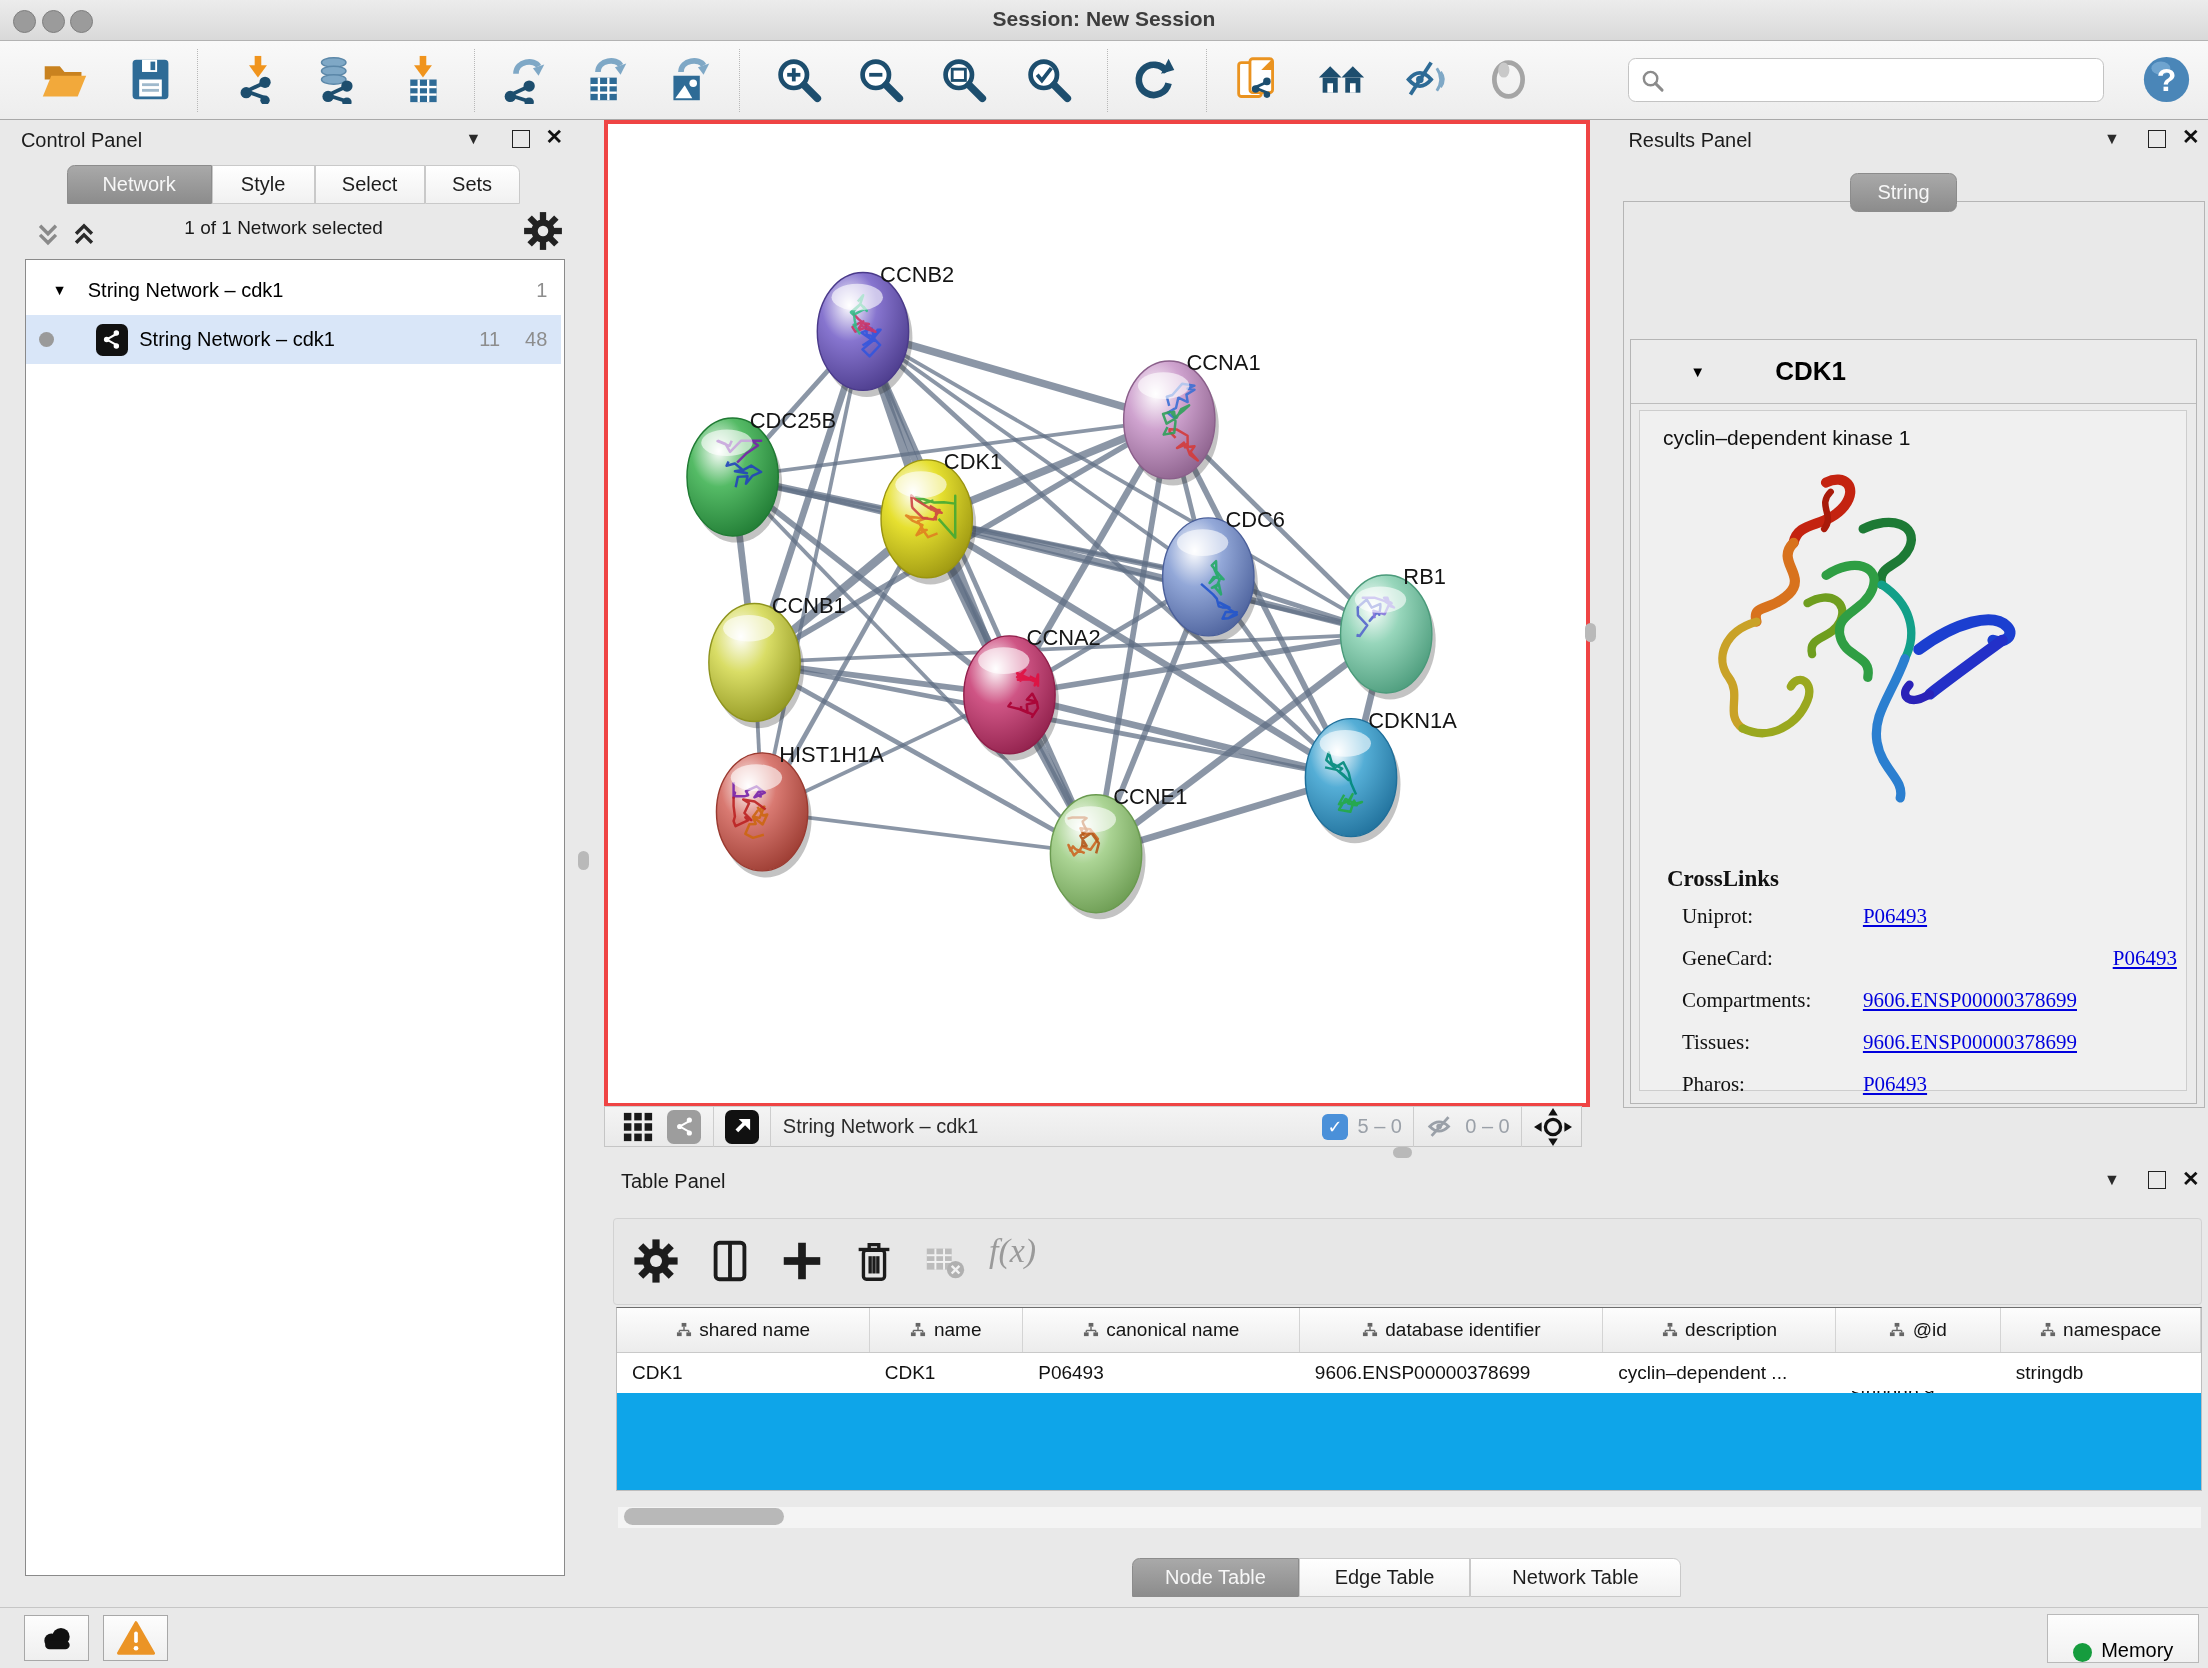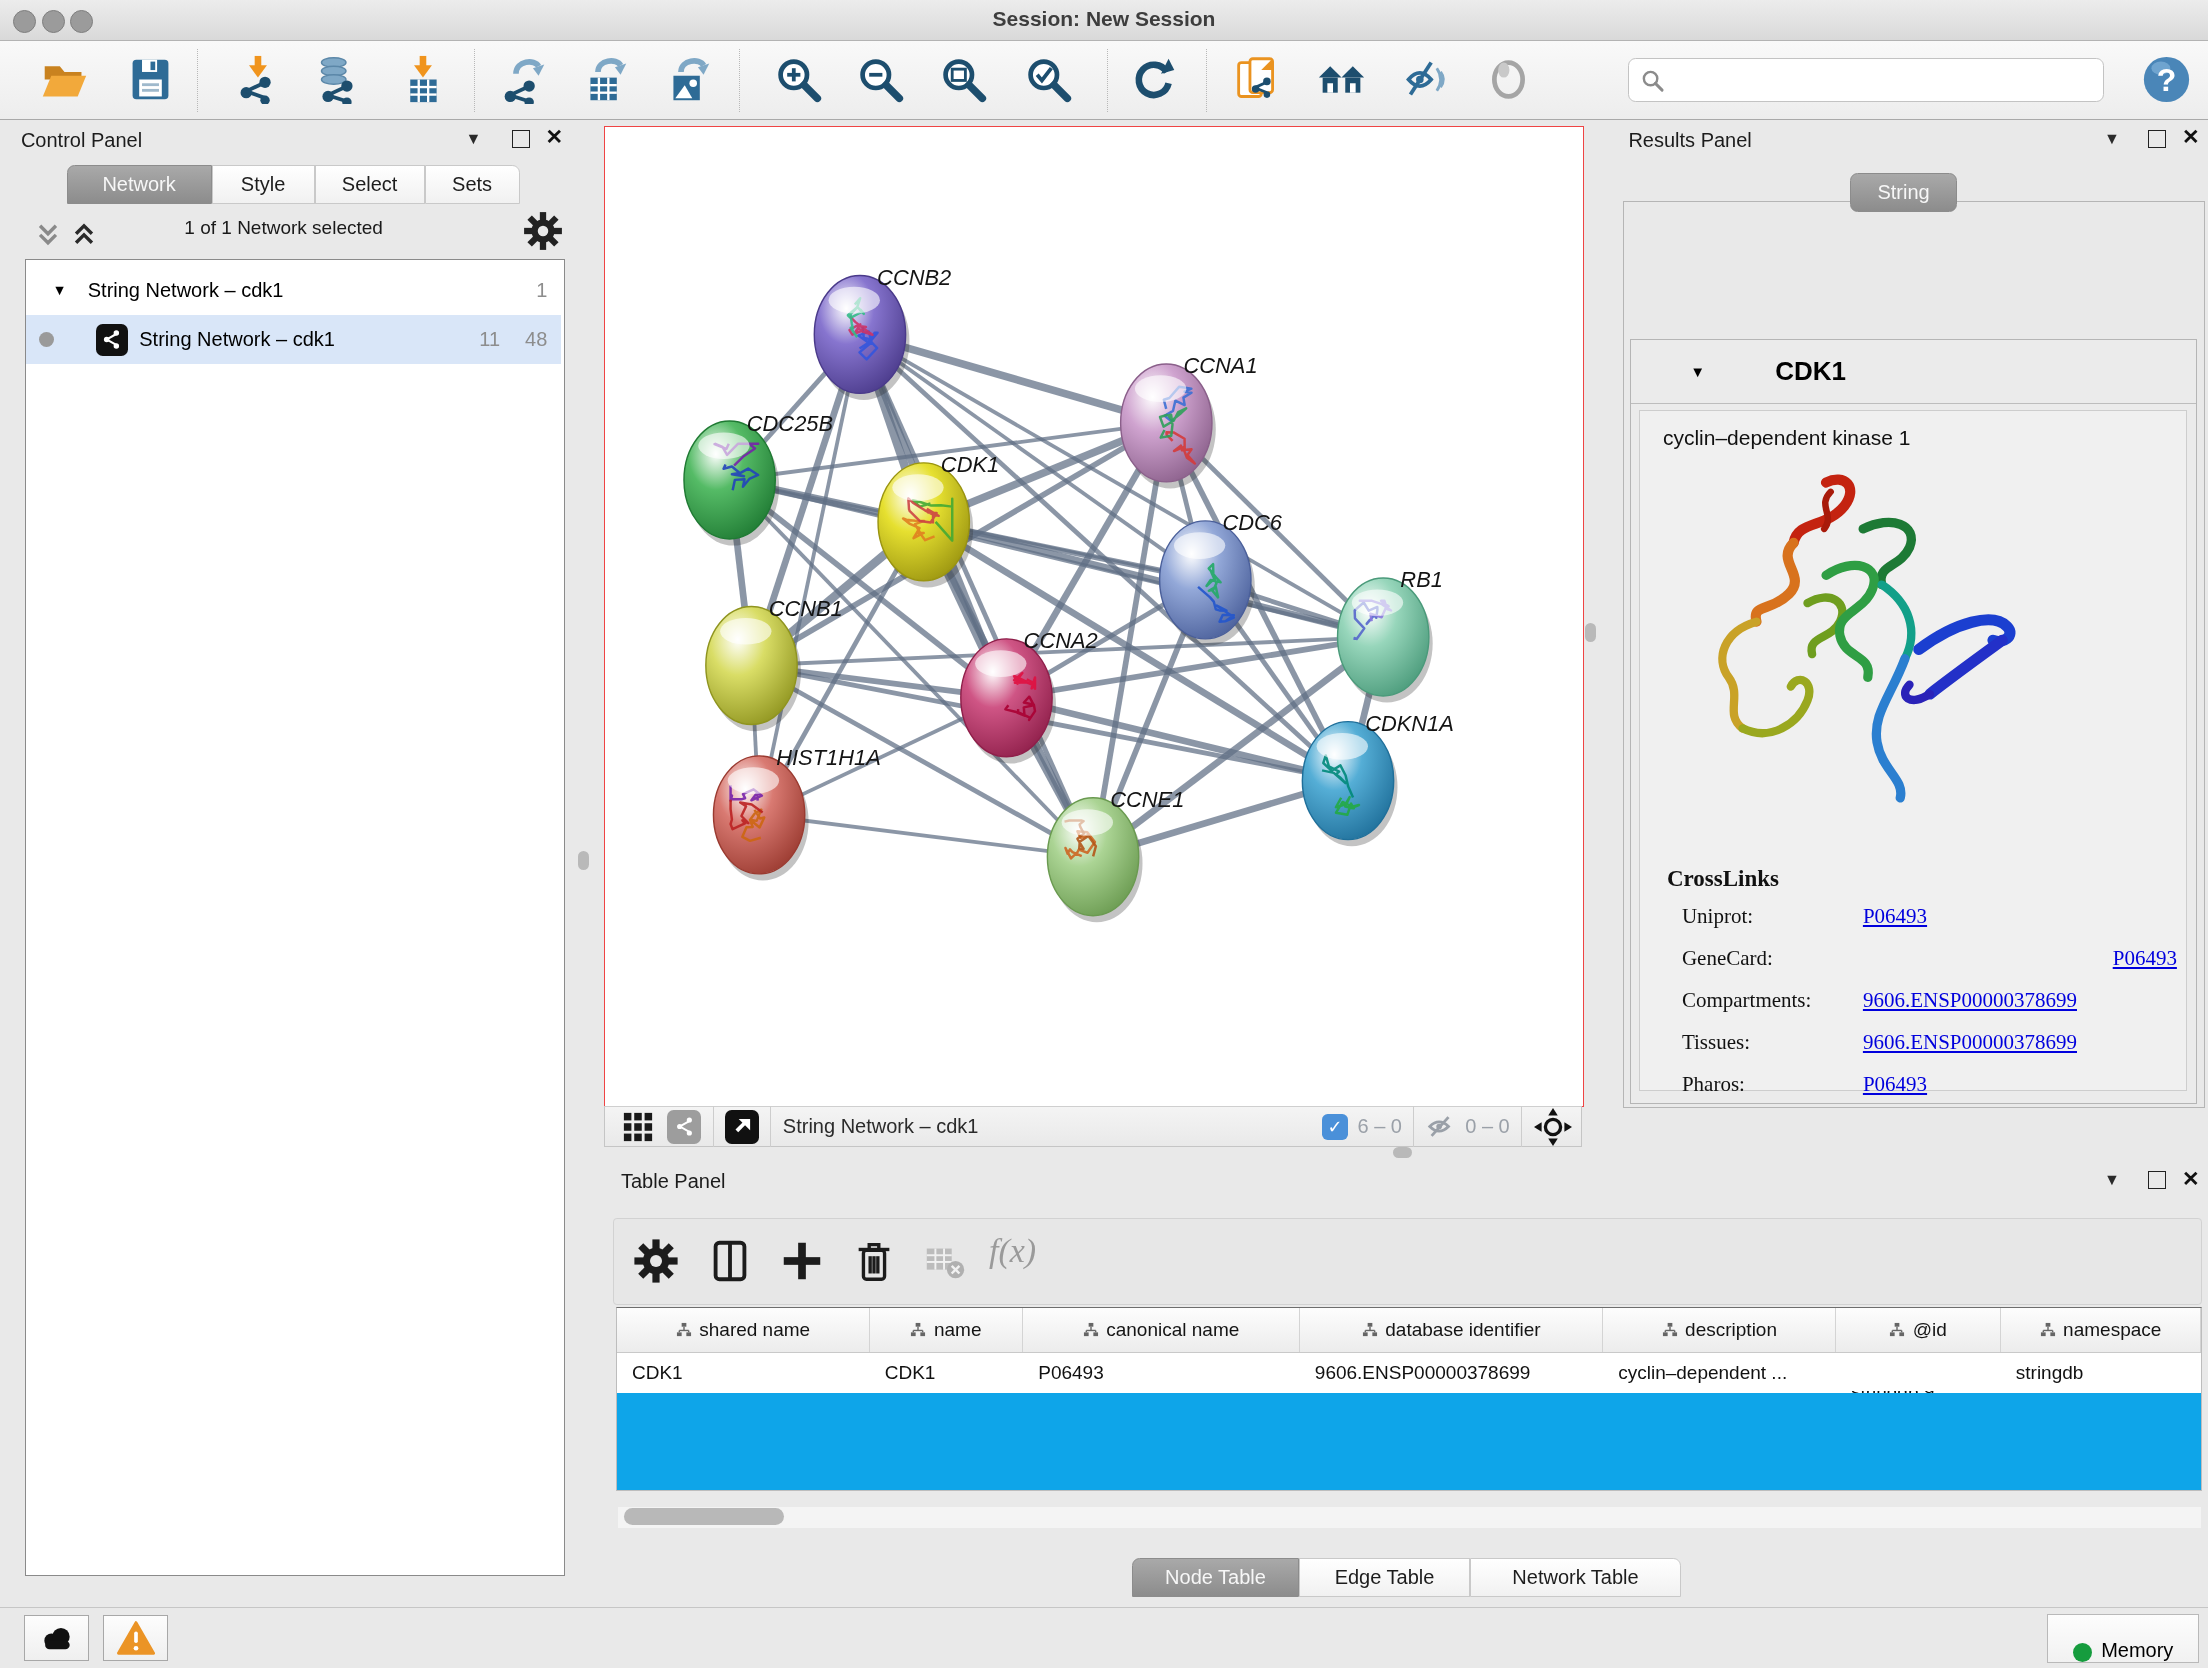--- a/index.html
+++ b/index.html
@@ -22,21 +22,21 @@
   .tab{height:39px;display:flex;align-items:center;justify-content:center;font-size:20px;border:1px solid #c9c9c9;background:linear-gradient(#ffffff,#f1f1f1);color:#1d1d1d;box-sizing:border-box;cursor:pointer;}
   .tab.first{border-radius:7.6px 0 0 0;}
   .tab.last{border-radius:0 7.6px 0 0;}
   .tab.sel{background:linear-gradient(#a9a9a9,#8c8c8c);color:#f7f7f7;border-color:#8c8c8c;}
   
   .treebox{left:25px;top:259px;width:538px;height:1315px;background:#fff;border:1.9px solid #8a8a8a;}
   .trow{position:absolute;left:0;width:535px;height:49px;display:flex;align-items:center;}
   .trow.sel{background:#d9e6f8;}
   .cnt{color:#8d8d8d;font-size:20px;}
   
-  .netcanvas{left:604px;top:126px;width:978px;height:979px;background:#fff;border:1px solid #ef4444;font-style:italic;}
+  .netcanvas{left:604px;top:120px;width:978px;height:979px;background:#fff;border:4px solid #ef4444;}
   .nettb{left:604px;top:1106px;width:978px;height:41px;background:linear-gradient(#f4f4f4,#e9e9e9);border:1px solid #c5c5c5;border-top:1px solid #cfcfcf;box-sizing:border-box;display:flex;align-items:center;}
   .ntsep{width:0;height:41px;border-left:1px solid #cdcdcd;margin:0 11.4px;}
   .graytxt{color:#9aa0a8;font-size:20px;}
   .splitdot{background:#b9b9b9;border-radius:7.6px;}
   
   .rbox{background:#ebebeb;border:1px solid #b5b5b5;}
   .btn{background:linear-gradient(#ffffff,#f3f3f3);border:1px solid #bdbdbd;border-radius:8.6px;font-size:21px;color:#111;display:flex;align-items:center;justify-content:center;cursor:pointer;box-shadow:0 1px 1.9px rgba(0,0,0,.15);}
   .serif{font-family:"Liberation Serif",serif;}
   .xl-label{font-size:21px;color:#111;}
   .xl-link{font-size:21px;color:#0000dd;text-decoration:underline;cursor:pointer;}
@@ -554,21 +554,21 @@
     <div style="width:34px;height:34px;background:#111;border-radius:6.7px;display:flex;align-items:center;justify-content:center">
       <svg width="19" height="19" viewBox="0 0 20 20">
           <polygon points="6,2 18,2 18,14" fill="#fff"></polygon>
           <rect x="3" y="8" width="12" height="4" transform="rotate(-45 9 11)" fill="#fff"></rect>
         </svg>
     </div>
     <div class="ntsep"></div>
     <div style="font-size:20px;color:#2b2b2b">String Network – cdk1</div>
     <div style="margin-left:auto;display:flex;align-items:center">
       <div style="width:26px;height:26px;background:#4a90d9;border-radius:5.7px;display:flex;align-items:center;justify-content:center;color:#fff;font-size:18px">✓</div>
-      <span class="graytxt" style="margin-left:9.5px">6 – 0</span>
+      <span class="graytxt" style="margin-left:9.5px">5 – 0</span>
       <div class="ntsep"></div>
       <svg width="30" height="25" viewBox="0 0 32 26">
           <path d="M4 13 Q14 3 24 13 Q14 23 4 13 z" fill="none" stroke="#9aa0a8" stroke-width="3"></path>
           <circle cx="14" cy="13" r="3" fill="#9aa0a8"></circle>
           <line x1="6" y1="23" x2="24" y2="3" stroke="#9aa0a8" stroke-width="3"></line>
         </svg>
       <span class="graytxt" style="margin-left:9.5px">0 – 0</span>
       <div class="ntsep"></div>
       <svg width="38" height="38" viewBox="0 0 40 40" style="margin-right:9.5px">
           <circle cx="20" cy="20" r="8" fill="none" stroke="#111" stroke-width="3.5"></circle>

